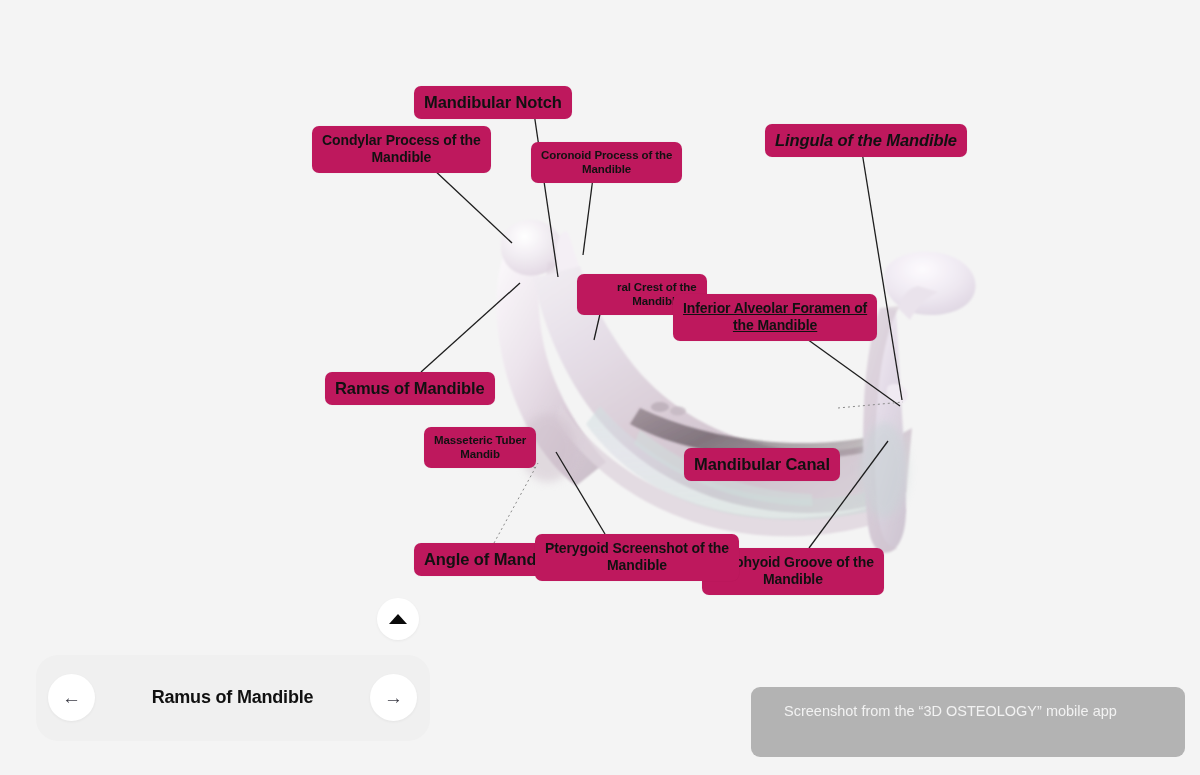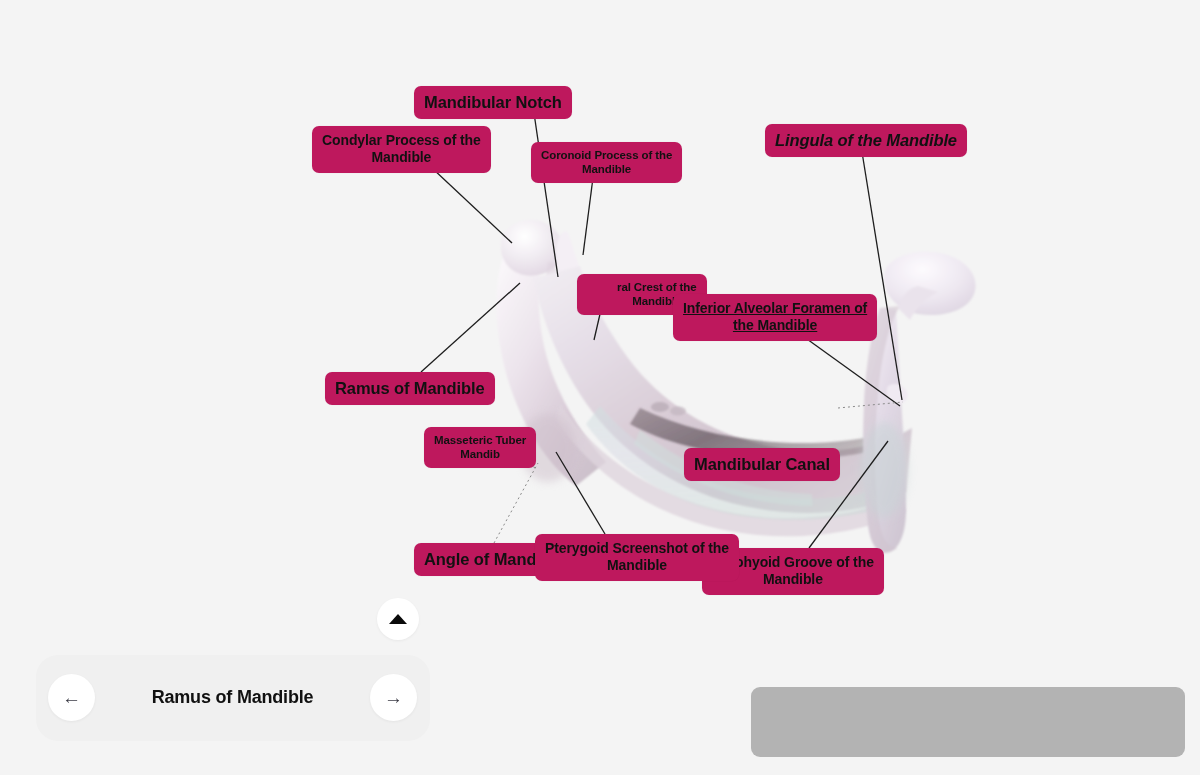--- a/index.html
+++ b/index.html
@@ -250,15 +250,16 @@
     <span class="arrow-glyph">←</span>
   </div>
 
   <div id="structure-name">Ramus of Mandible</div>
 
   <div id="next-btn" class="circle-btn">
     <span class="arrow-glyph">→</span>
   </div>
 
   <div id="attribution">
+    <div>Screenshot from the “3D OSTEOLOGY” mobile app</div>
   </div>
 
 </div>
 
 </body></html>

